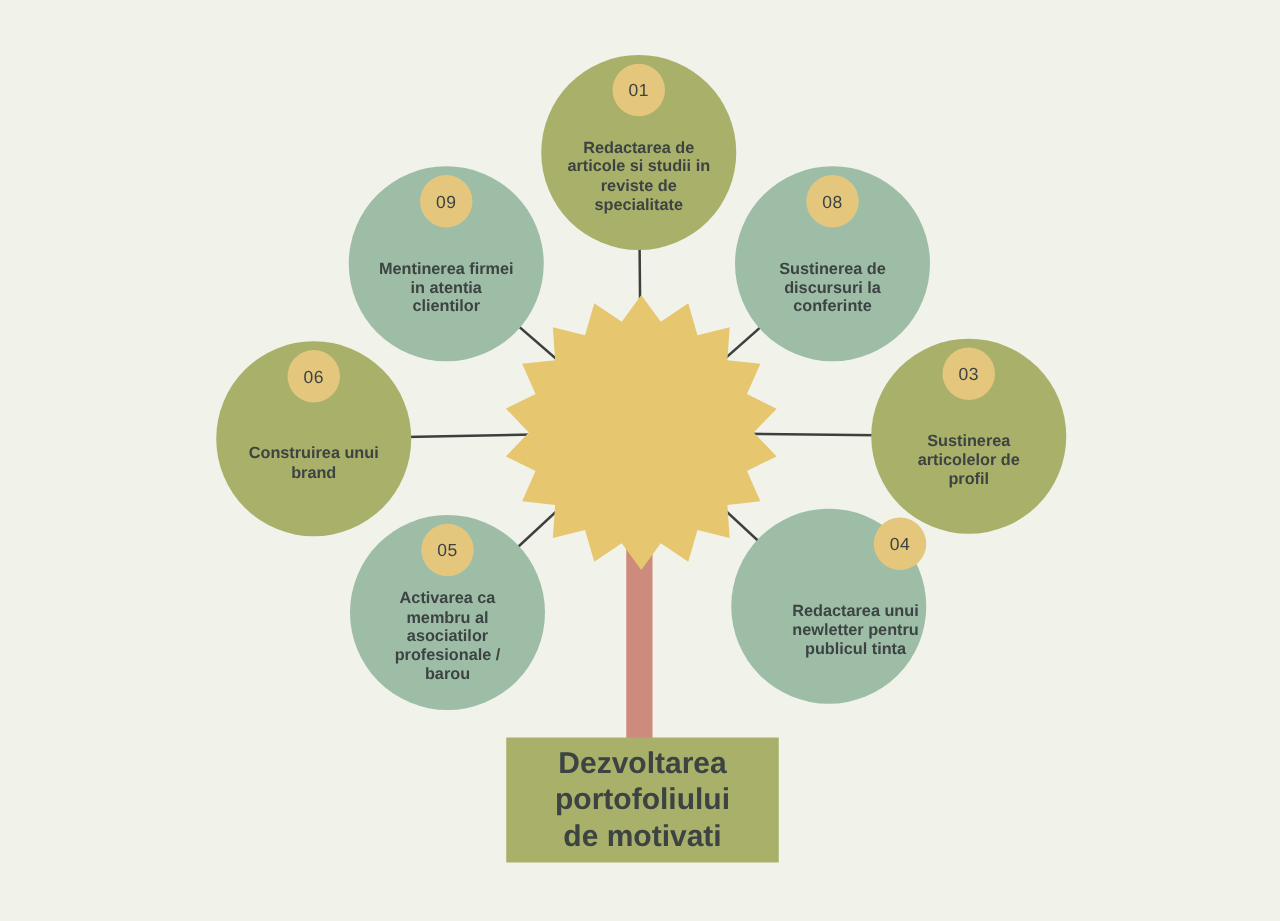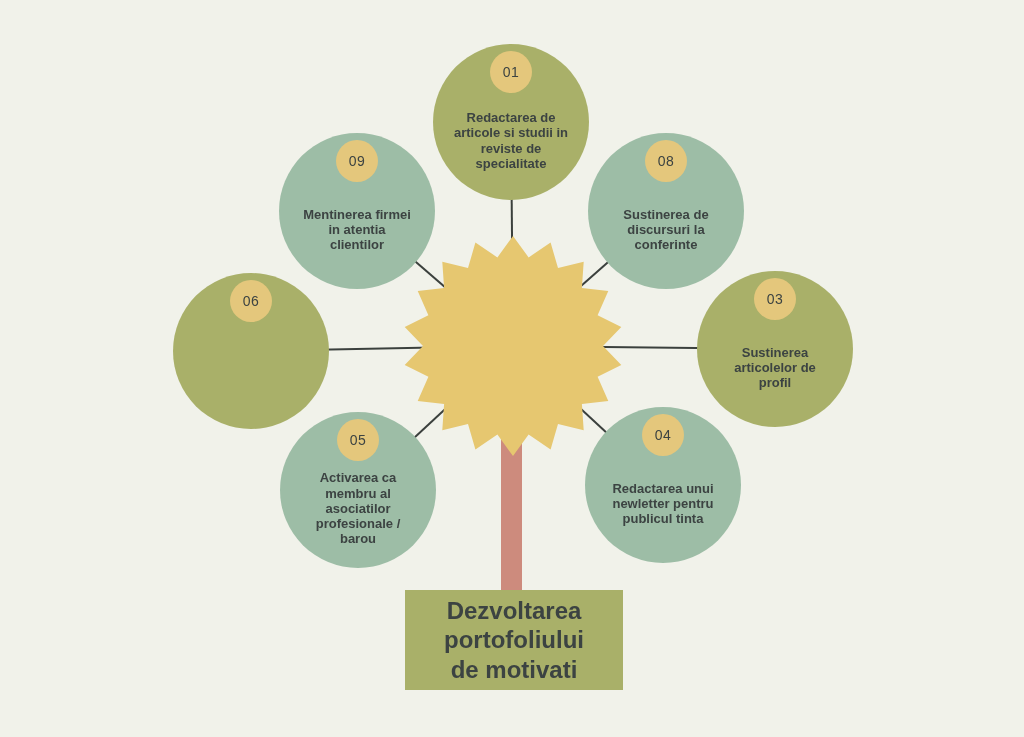--- a/index.html
+++ b/index.html
@@ -135,21 +135,21 @@
 
   <div class="node c3" style="background: rgb(169, 176, 105);">
     <div class="badge">
       <span>03</span>
     </div>
     <div class="node-label">Sustinerea
 articolelor de
 profil</div>
   </div>
 
-  <div class="node c4" style="background: rgb(157, 189, 166);">
+  <div class="node c4" style="background: rgb(157, 189, 166); align-items: flex-end;">
     <div class="badge">
       <span>04</span>
     </div>
     <div class="node-label">Redactarea unui
 newletter pentru
 publicul tinta</div>
   </div>
 
   <div class="node c5" style="background: rgb(157, 189, 166); align-items: center;">
     <div class="badge">
@@ -159,20 +159,22 @@
 membru al
 asociatilor
 profesionale /
 barou</div>
   </div>
 
   <div class="node c6" style="background: rgb(169, 176, 105);">
     <div class="badge">
       <span>06</span>
     </div>
+    <div class="node-label">Construirea unui
+brand</div>
   </div>
 
   <div class="node c7" style="background: rgb(157, 189, 166);">
     <div class="badge">
       <span>09</span>
     </div>
     <div class="node-label">Mentinerea firmei
 in atentia
 clientilor</div>
   </div>

